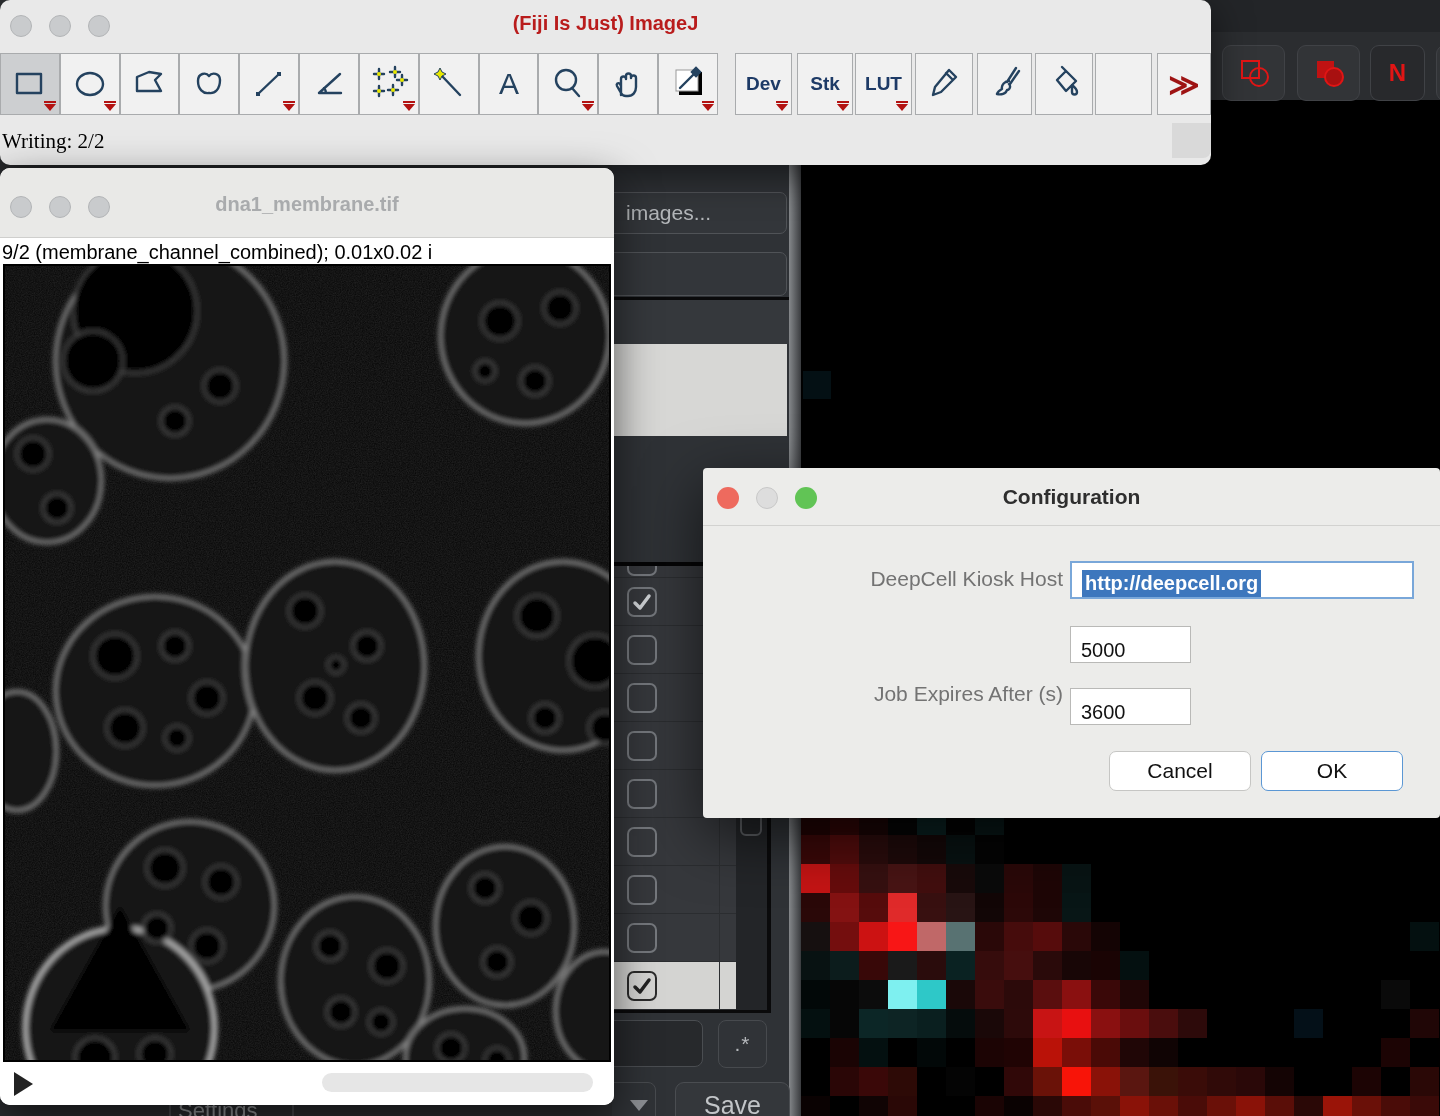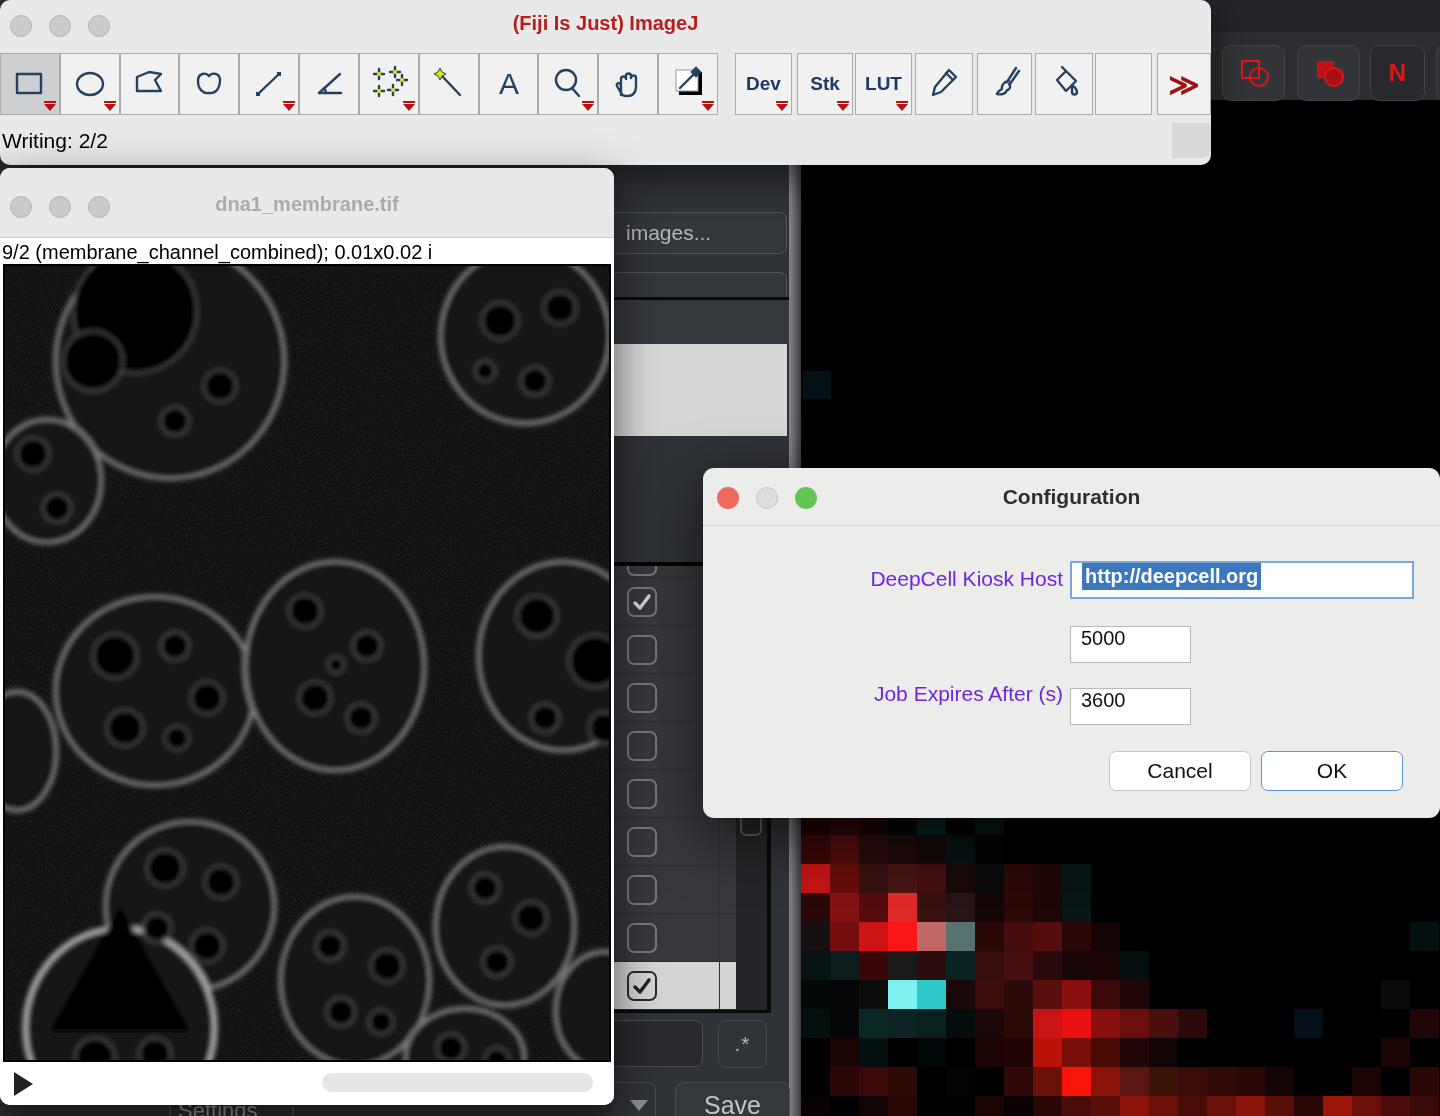--- a/index.html
+++ b/index.html
@@ -17,21 +17,21 @@
   .np-canvas{position:absolute;left:801px;top:100px;width:639px;height:1016px;background:#000;}
   .np-strip{position:absolute;left:789px;top:103px;width:12px;height:1013px;
             background:linear-gradient(to right,#94979a,#3c3e41);opacity:.85;}
   .faint-pixel{position:absolute;left:803px;top:371px;width:28px;height:28px;background:#041014;}
   #pixel-grid{position:absolute;left:801px;top:806px;width:639px;height:310px;overflow:hidden;}
   #pixel-grid div{position:absolute;}
 
   
   .panel{position:absolute;left:612px;top:103px;width:177px;height:1013px;background:#2f3236;}
   .pbtn{position:absolute;border-radius:7px;background:#33363a;border:1px solid #505357;color:#b4b7ba;
-        font-size:21px;display:flex;align-items:center;margin-top:20px;}
+        font-size:21px;display:flex;align-items:center;}
   .panel-divider{position:absolute;left:0;top:194px;width:177px;height:3px;background:#0a0a0b;}
   .panel-band{position:absolute;left:0;top:197px;width:177px;height:44px;background:#35383c;}
   .panel-light{position:absolute;left:0;top:241px;width:175px;height:92px;background:#d7d7d5;}
   .tbl-header{position:absolute;left:0;top:412px;width:177px;height:47px;background:#27292c;color:#d2d5d8;
               font-size:21px;font-weight:700;display:flex;align-items:center;padding-left:3px;}
   .minus-btn{position:absolute;left:54px;top:12px;width:28px;height:26px;border:2px solid #caccce;border-radius:5px;background:#2a2c2f;}
   .minus-btn::after{content:"";position:absolute;left:5px;top:9px;width:14px;height:4px;background:#caccce;}
   .tbl-topline{position:absolute;left:0;top:459px;width:159px;height:4px;background:#050506;}
   #rows-box{position:absolute;left:0;top:463px;width:124px;height:444px;overflow:hidden;}
   .trow{position:relative;height:48px;background:#36383c;border-bottom:1px solid #2b2d30;}
@@ -70,49 +70,49 @@
   .ij-tools{position:absolute;left:0;top:53px;width:718px;height:62px;display:grid;grid-template-columns:repeat(12,1fr);}
   .tool{position:relative;background:#f1f1f1;border:1px solid #a9abad;display:flex;align-items:center;justify-content:center;}
   .tool.sel{background:#cdcfd1;}
   .tool svg{display:block;}
   .tstroke{stroke:#24425f;stroke-width:2.4;fill:none;stroke-linejoin:round;stroke-linecap:round;}
   .arr{position:absolute;right:3px;bottom:3px;width:0;height:0;border-left:6px solid transparent;border-right:6px solid transparent;border-top:7px solid #b31312;}
   .arr::before{content:"";position:absolute;left:-6px;top:-10px;width:12px;height:2px;background:#b31312;}
   .ij-btn{position:absolute;top:53px;height:62px;background:#f1f1f1;border:1px solid #a9abad;display:flex;align-items:center;justify-content:center;}
   .ij-menu{color:#1d3a66;font-size:19px;font-weight:700;}
   .ij-more{color:#9e1313;font-size:30px;font-weight:700;background:#f1f1f1;}
-  .ij-status{position:absolute;left:2px;top:129px;font-size:21px;color:#000;}
+  .ij-status{position:absolute;left:2px;top:129px;font-size:21px;color:#000;font-family:Liberation Serif, serif;}
   .ij-search{position:absolute;left:889px;top:123px;width:283px;height:41px;border:none;outline:none;background:#fff;
              font-family:"Liberation Sans",sans-serif;font-size:21px;color:#333;padding-left:12px;}
   .ij-search::placeholder{color:#b7b9bb;}
   .ij-grip{position:absolute;left:1172px;top:123px;width:39px;height:35px;background:#d9d9d9;border-bottom-right-radius:8px;}
 
   
   .iw{position:absolute;left:0;top:168px;width:614px;height:937px;background:#fff;border-radius:10px;
       box-shadow:0 14px 44px rgba(0,0,0,.6);overflow:hidden;}
   .iw-titlebar{position:absolute;left:0;top:0;width:100%;height:70px;background:#e9e9e7;border-bottom:1px solid #cfcfcd;}
   .iw-title{position:absolute;left:0;top:25px;width:100%;text-align:center;font-size:20px;font-weight:700;color:#a9abad;}
   .iw-status{position:absolute;left:2px;top:73px;width:620px;white-space:nowrap;font-size:20px;color:#000;}
   .iw-image{position:absolute;left:3px;top:96px;width:608px;height:798px;border:2px solid #000;background:#060606;}
   .iw-image svg{display:block;}
   .iw-bottom{position:absolute;left:0;top:894px;width:100%;height:43px;background:#fff;}
   .play{position:absolute;left:14px;top:10px;width:0;height:0;border-top:12px solid transparent;border-bottom:12px solid transparent;border-left:19px solid #222;}
   .hscroll{position:absolute;left:322px;top:11px;width:271px;height:19px;border-radius:10px;background:#e6e6e6;}
 
   
-  .dlg{position:absolute;left:703px;top:468px;width:737px;height:350px;background:#ececea;border-radius:11px;
+  .dlg{position:absolute;left:703px;top:468px;width:737px;height:350px;background:#ececea;border-radius:4px;
        box-shadow:0 18px 60px rgba(0,0,0,.6);}
   .dlg-titlebar{position:absolute;left:0;top:0;width:100%;height:58px;border-bottom:1px solid #d2d2d0;}
   .light.red{background:#ee6a5e;}
   .light.gray{background:#dddddd;border:1px solid #c8c8c8;}
   .light.green{background:#61c455;}
   .dlg-title{position:absolute;left:0;top:17px;width:100%;text-align:center;font-size:21px;font-weight:700;color:#2e2e2e;}
-  .dlg-label{position:absolute;left:40px;width:320px;text-align:right;font-size:21px;color:#6d28d9;}
+  .dlg-label{position:absolute;left:40px;width:320px;text-align:right;font-size:21px;color:#737373;}
   .dlg-input{position:absolute;background:#fff;border:1.5px solid #b9b9b7;font-size:20px;color:#111;
-             display:flex;align-items:flex-start;padding-left:10px;}
+             display:flex;align-items:flex-end;padding-left:10px;}
   .dlg-input.focus{border:2px solid #79a7d9;}
   .sel-text{background:#3d77bd;color:#fff;font-weight:600;padding:2px 3px;}
   .dlg-btn{position:absolute;top:283px;width:142px;height:40px;border-radius:7px;background:#fff;
            font-size:21px;color:#111;display:flex;align-items:center;justify-content:center;}
   .dlg-btn.cancel{left:406px;border:1px solid #c6c6c4;}
   .dlg-btn.ok{left:558px;border:1.5px solid #5b97d4;}
 </style>
 </head>
 <body>
 

